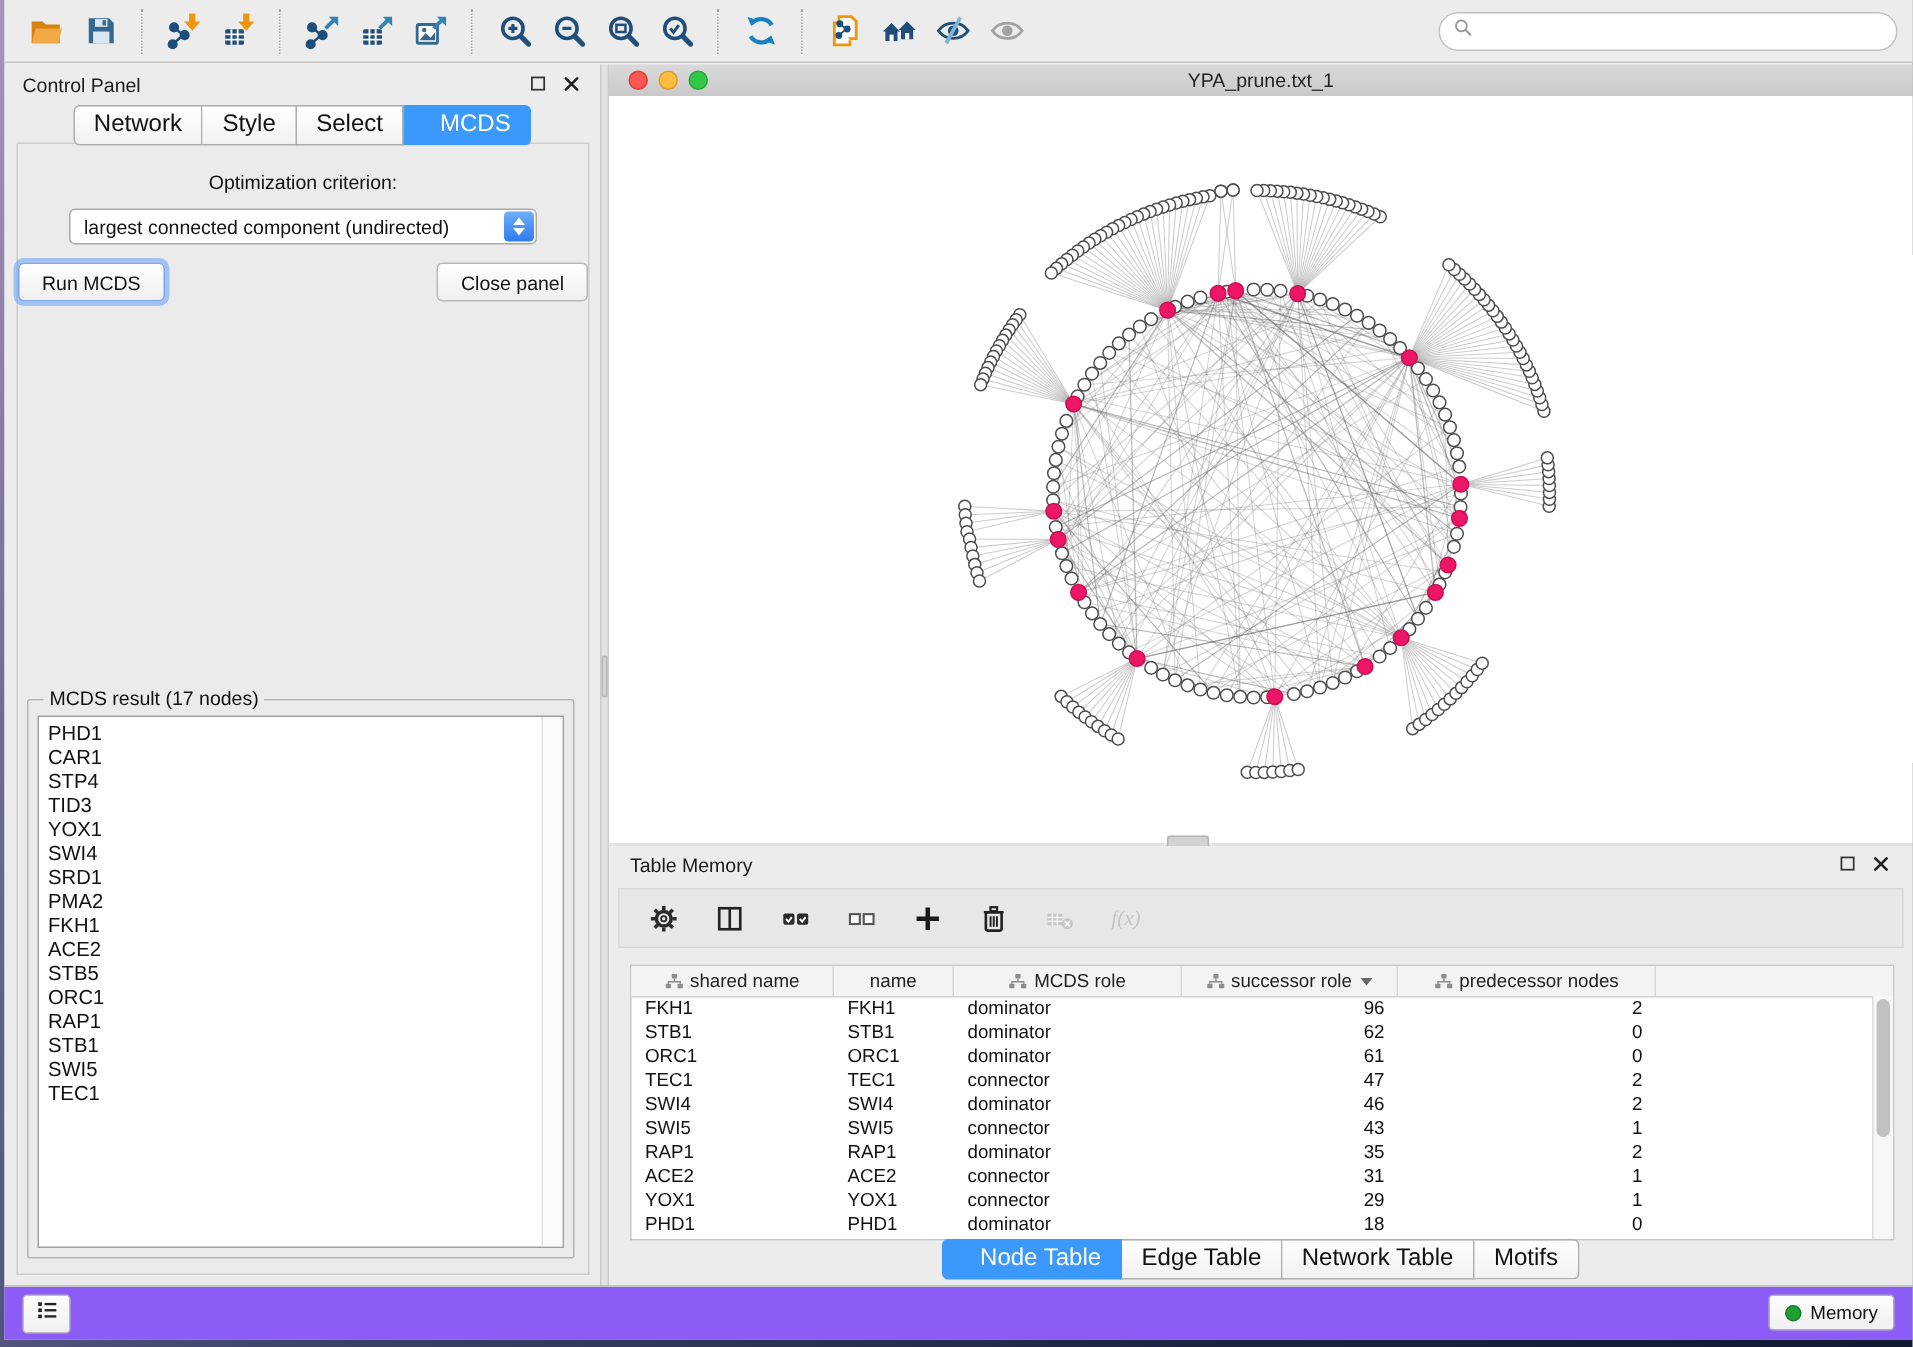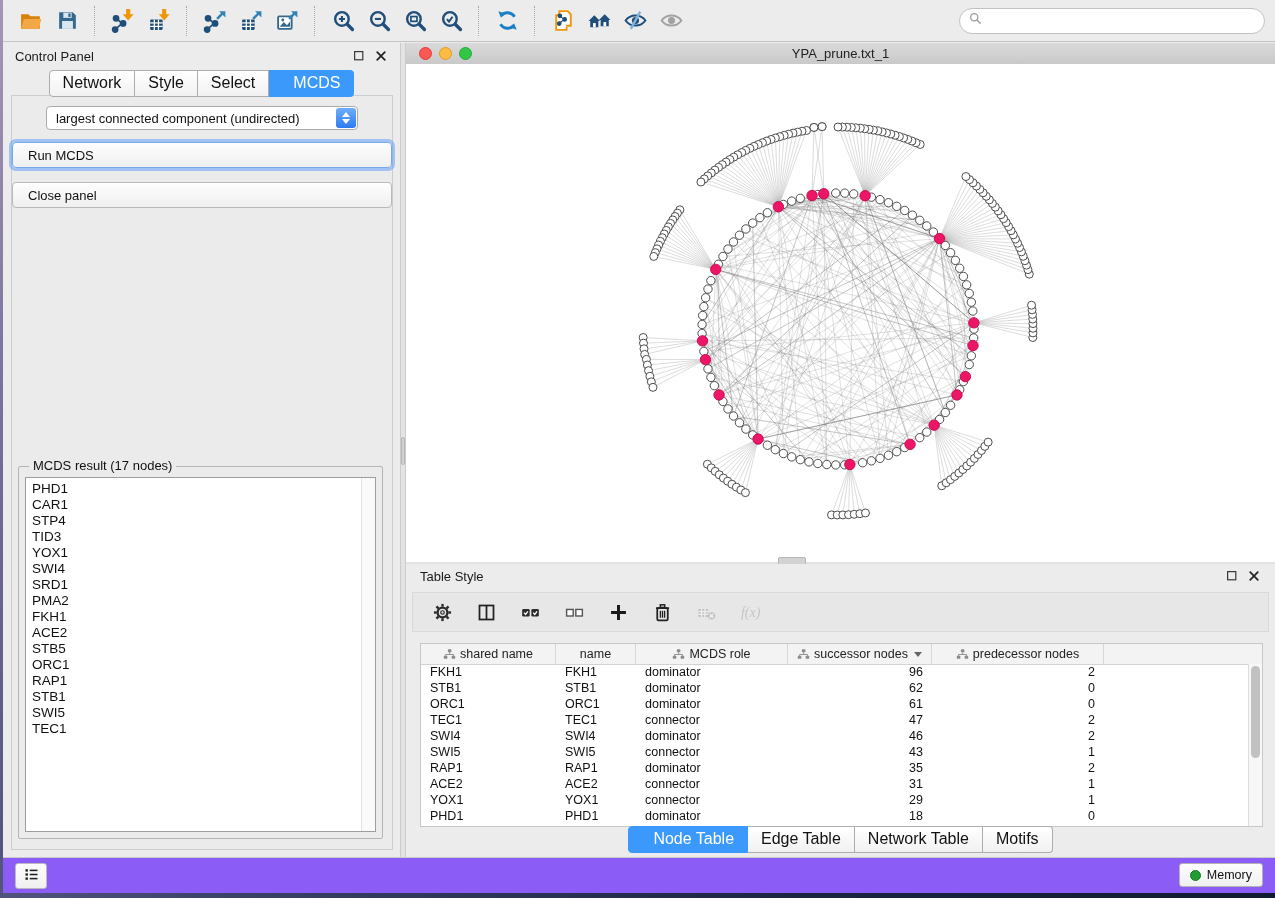--- a/index.html
+++ b/index.html
@@ -30,21 +30,21 @@
   .tab:last-child{border-radius:0 4px 4px 0;}
   .tab.selected{background:#3b99fc;border-color:#3b99fc;color:#fff;padding-left:24px;}
   .cp-body{position:absolute;top:52px;left:8px;right:7px;bottom:8px;background:#ebebeb;border:1px solid #cdcdcd;}
   .opt-label{text-align:center;margin-top:18px;font-size:13px;color:#111;}
   .dropdown{width:312px;height:24px;margin:10px auto 0;background:#fff;border:1px solid #ababab;border-radius:4px;
     display:flex;align-items:center;font-size:13px;padding-left:9px;box-sizing:border-box;position:relative;color:#111;}
   .dd-stepper{position:absolute;right:1px;top:1px;width:20px;height:20px;border-radius:3px;
     background:linear-gradient(#6faef9,#2d7bf0);display:flex;flex-direction:column;align-items:center;justify-content:center;gap:2px;}
   .dd-up{width:0;height:0;border-left:4px solid transparent;border-right:4px solid transparent;border-bottom:5px solid #fff;}
   .dd-down{width:0;height:0;border-left:4px solid transparent;border-right:4px solid transparent;border-top:5px solid #fff;}
-  .btn-row{display:flex;justify-content:center;gap:14px;margin-top:12px;flex-direction:column;}
+  .btn-row{display:flex;justify-content:space-between;gap:14px;margin-top:12px;}
   .btn{font-size:13px;height:24px;padding:0 15px;background:linear-gradient(#fefefe,#efefef);
     border:1px solid #b9b9b9;border-radius:4px;color:#111;display:flex;align-items:center;}
   .btn.focused{box-shadow:0 0 0 3px rgba(100,160,250,.55);border-color:#7aa9e8;}
   .result-fieldset{position:absolute;left:6px;right:9px;top:370px;bottom:10px;border:1px solid #b5b5b5;border-radius:2px;}
   .result-legend{position:absolute;top:-9px;left:10px;background:#ebebeb;padding:0 4px;font-size:13px;color:#111;}
   .result-list{position:absolute;left:6px;right:6px;top:10px;bottom:6px;background:#fff;border:1px solid #9e9e9e;
     overflow:hidden;font-size:13.5px;line-height:16px;color:#111;}
   .result-list .items{padding:3px 0 0 6px;}
   .result-scroll{position:absolute;right:0;top:0;bottom:0;width:13px;background:#fafafa;border-left:1px solid #e2e2e2;}
   
@@ -314,20 +314,21 @@
           </span>
       </span>
     </div>
     <div class="tab-row" id="cp-tabs">
         <div class="tab">Network</div>
         <div class="tab">Style</div>
         <div class="tab">Select</div>
         <div class="tab selected">MCDS</div>
       </div>
     <div class="cp-body">
+      <div class="opt-label">Optimization criterion:</div>
       <div class="dropdown">
         <span>largest connected component (undirected)</span>
         <span class="dd-stepper">
             <span class="dd-up"></span>
             <span class="dd-down"></span>
           </span>
       </div>
       <div class="btn-row">
         <div class="btn focused">Run MCDS</div>
         <div class="btn">Close panel</div>
@@ -1000,21 +1001,21 @@
         </svg>
     </div>
   </div>
 
   <div class="h-splitter">
       <div class="h-knob"></div>
     </div>
 
   <div class="table-panel">
     <div class="tp-header">
-      <span>Table Style</span>
+      <span>Table Memory</span>
       <span class="panel-header-icons">
         <span class="hdr-ic" style="display: flex;">
             <svg viewBox="0 0 24 24" xmlns="http://www.w3.org/2000/svg" style="width: 14px; height: 14px;">
               <rect x="4.5" y="4.5" width="14" height="14" fill="none" stroke="#333" stroke-width="2"></rect>
             </svg>
           </span>
         <span class="hdr-ic" style="display: flex;">
             <svg viewBox="0 0 24 24" xmlns="http://www.w3.org/2000/svg" style="width: 14px; height: 14px;">
               <path d="M5.5 5.5 L18.5 18.5 M18.5 5.5 L5.5 18.5" stroke="#222" stroke-width="3" stroke-linecap="round"></path>
             </svg>
@@ -1145,21 +1146,21 @@
             <span style="display: flex;">
               <svg viewBox="0 0 24 24" xmlns="http://www.w3.org/2000/svg">
                 <g fill="#8c8c8c">
                   <rect x="9" y="2.5" width="6.5" height="5.5" rx="1"></rect>
                   <rect x="1.5" y="14.5" width="6.5" height="5.5" rx="1"></rect>
                   <rect x="16" y="14.5" width="6.5" height="5.5" rx="1"></rect>
                 </g>
                 <path d="M12.2 8 v4 M4.8 14.5 v-2.5 h14.6 v2.5" stroke="#8c8c8c" stroke-width="1.7" fill="none"></path>
               </svg>
             </span>
-            <span>successor nodes</span>
+            <span>successor role</span>
             <span class="sort"></span>
           </div>
           <div class="tbl-hcell" style="width: 172px;">
             <span style="display: flex;">
               <svg viewBox="0 0 24 24" xmlns="http://www.w3.org/2000/svg">
                 <g fill="#8c8c8c">
                   <rect x="9" y="2.5" width="6.5" height="5.5" rx="1"></rect>
                   <rect x="1.5" y="14.5" width="6.5" height="5.5" rx="1"></rect>
                   <rect x="16" y="14.5" width="6.5" height="5.5" rx="1"></rect>
                 </g>

